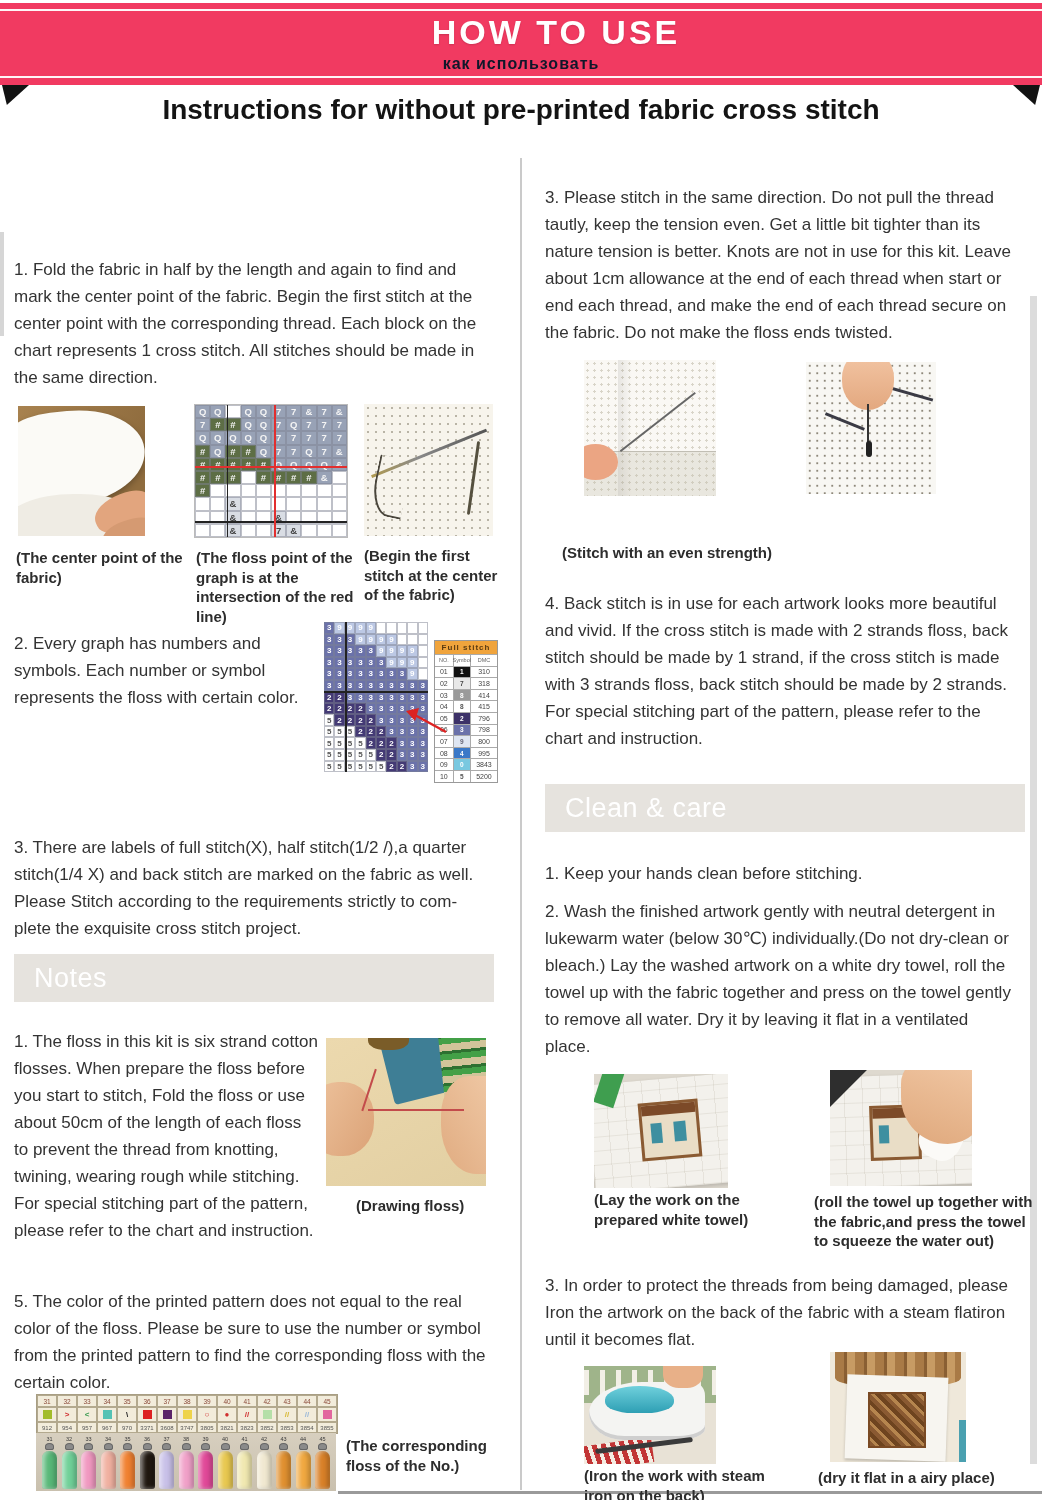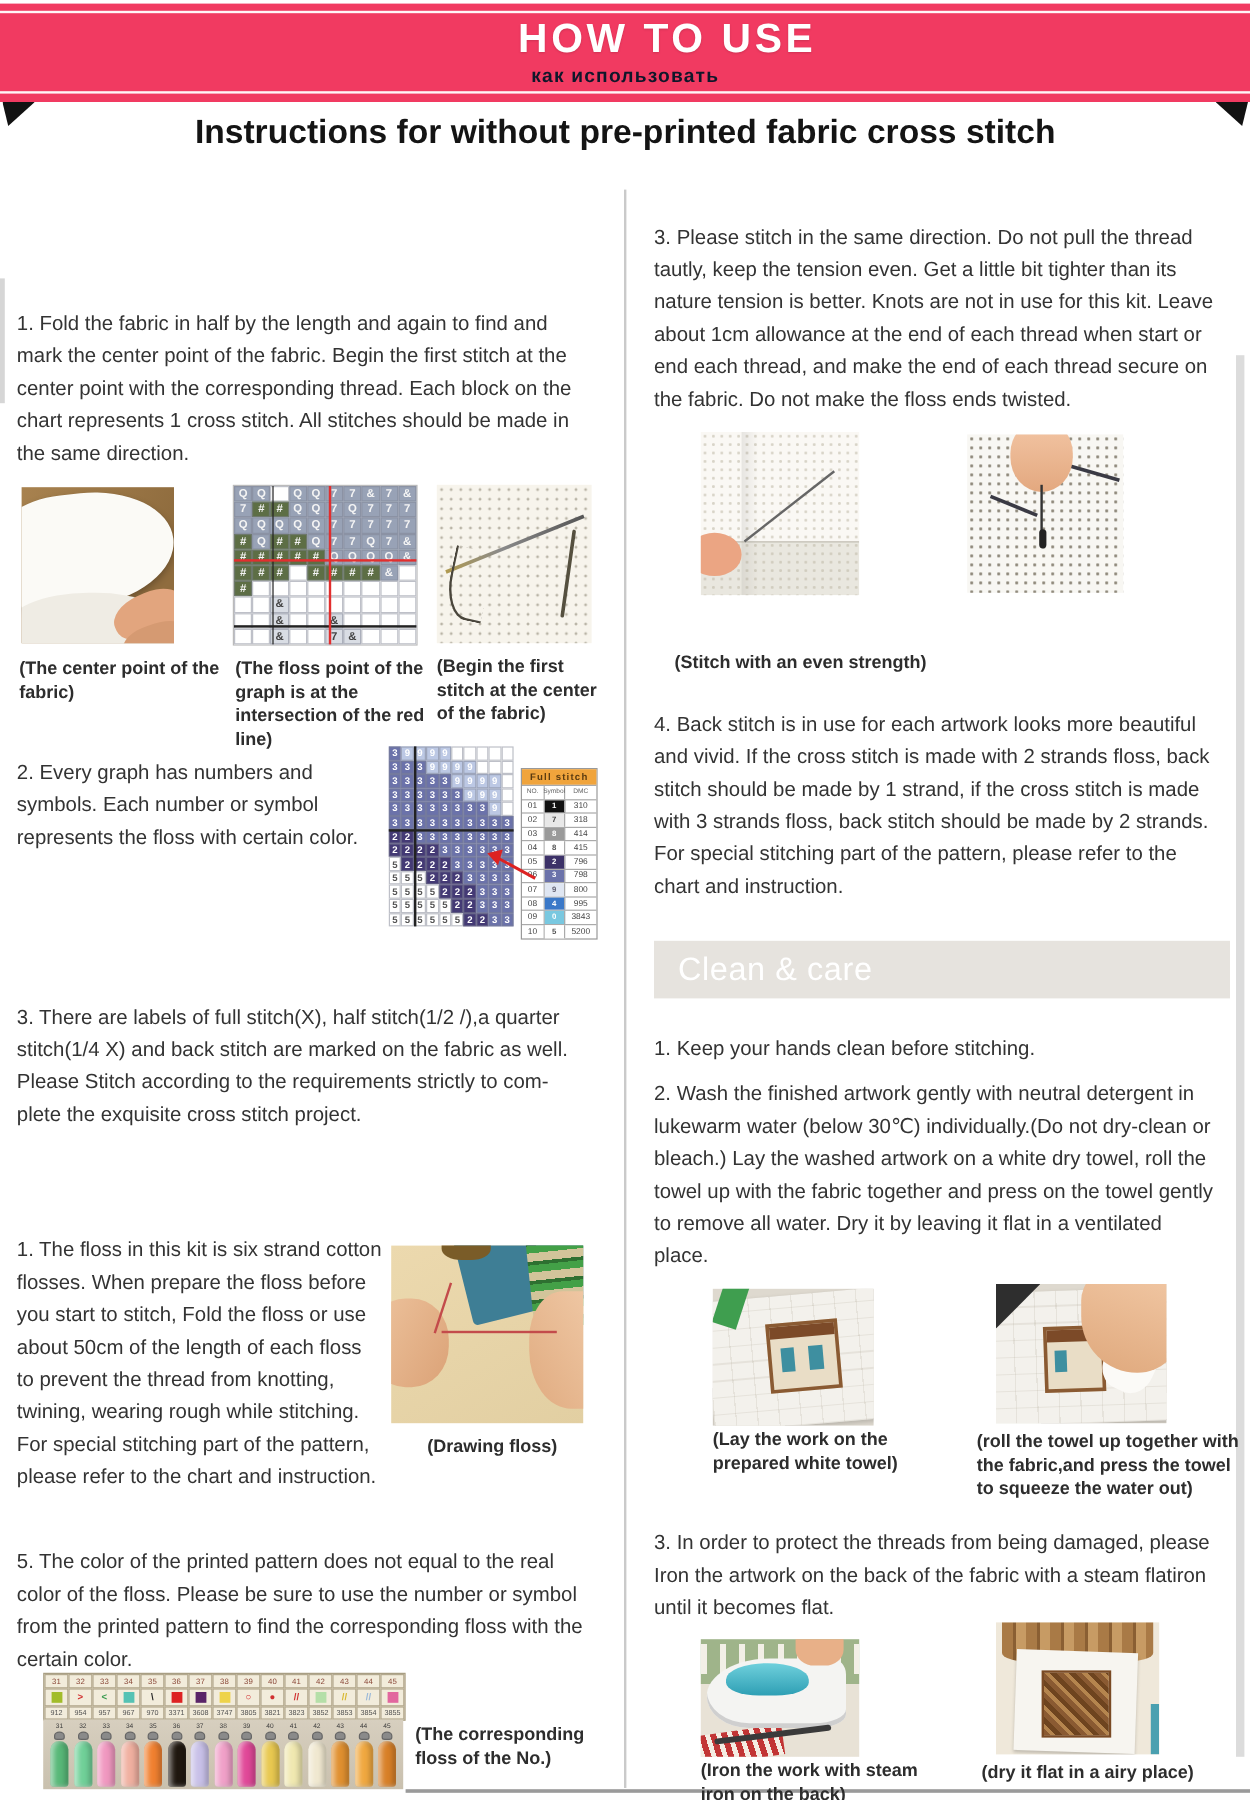--- a/index.html
+++ b/index.html
@@ -531,20 +531,21 @@
     </div>
 
   <svg id="arrow" width="44" height="34">
     <line x1="42" y1="28" x2="9" y2="10" stroke="#dd2222" stroke-width="2.5"></line>
     <polygon points="2,7 15,4 11,17" fill="#dd2222"></polygon>
   </svg>
 
 
   <div class="para" style="left:14px;top:834px;width:484px;">3. There are labels of full stitch(X), half stitch(1/2 /),a quarter stitch(1/4 X) and back stitch are marked on the fabric as well. Please Stitch according to the requirements strictly to com- plete the exquisite cross stitch project.</div>
 
+  <div class="sect" style="left:14px;top:954px;width:480px;">Notes</div>
 
   <div class="para" style="left:14px;top:1028px;width:306px;">1. The floss in this kit is six strand cotton flosses. When prepare the floss before you start to stitch, Fold the floss or use about 50cm of the length of each floss to prevent the thread from knotting, twining, wearing rough while stitching. For special stitching part of the pattern, please refer to the chart and instruction.</div>
 
   <div class="photo" id="drawfloss">
     <div class="mat"></div>
     <div class="frame"></div>
     <div class="spool"></div>
     <div class="handL"></div>
     <div class="handR"></div>
     <div class="strand"></div>

